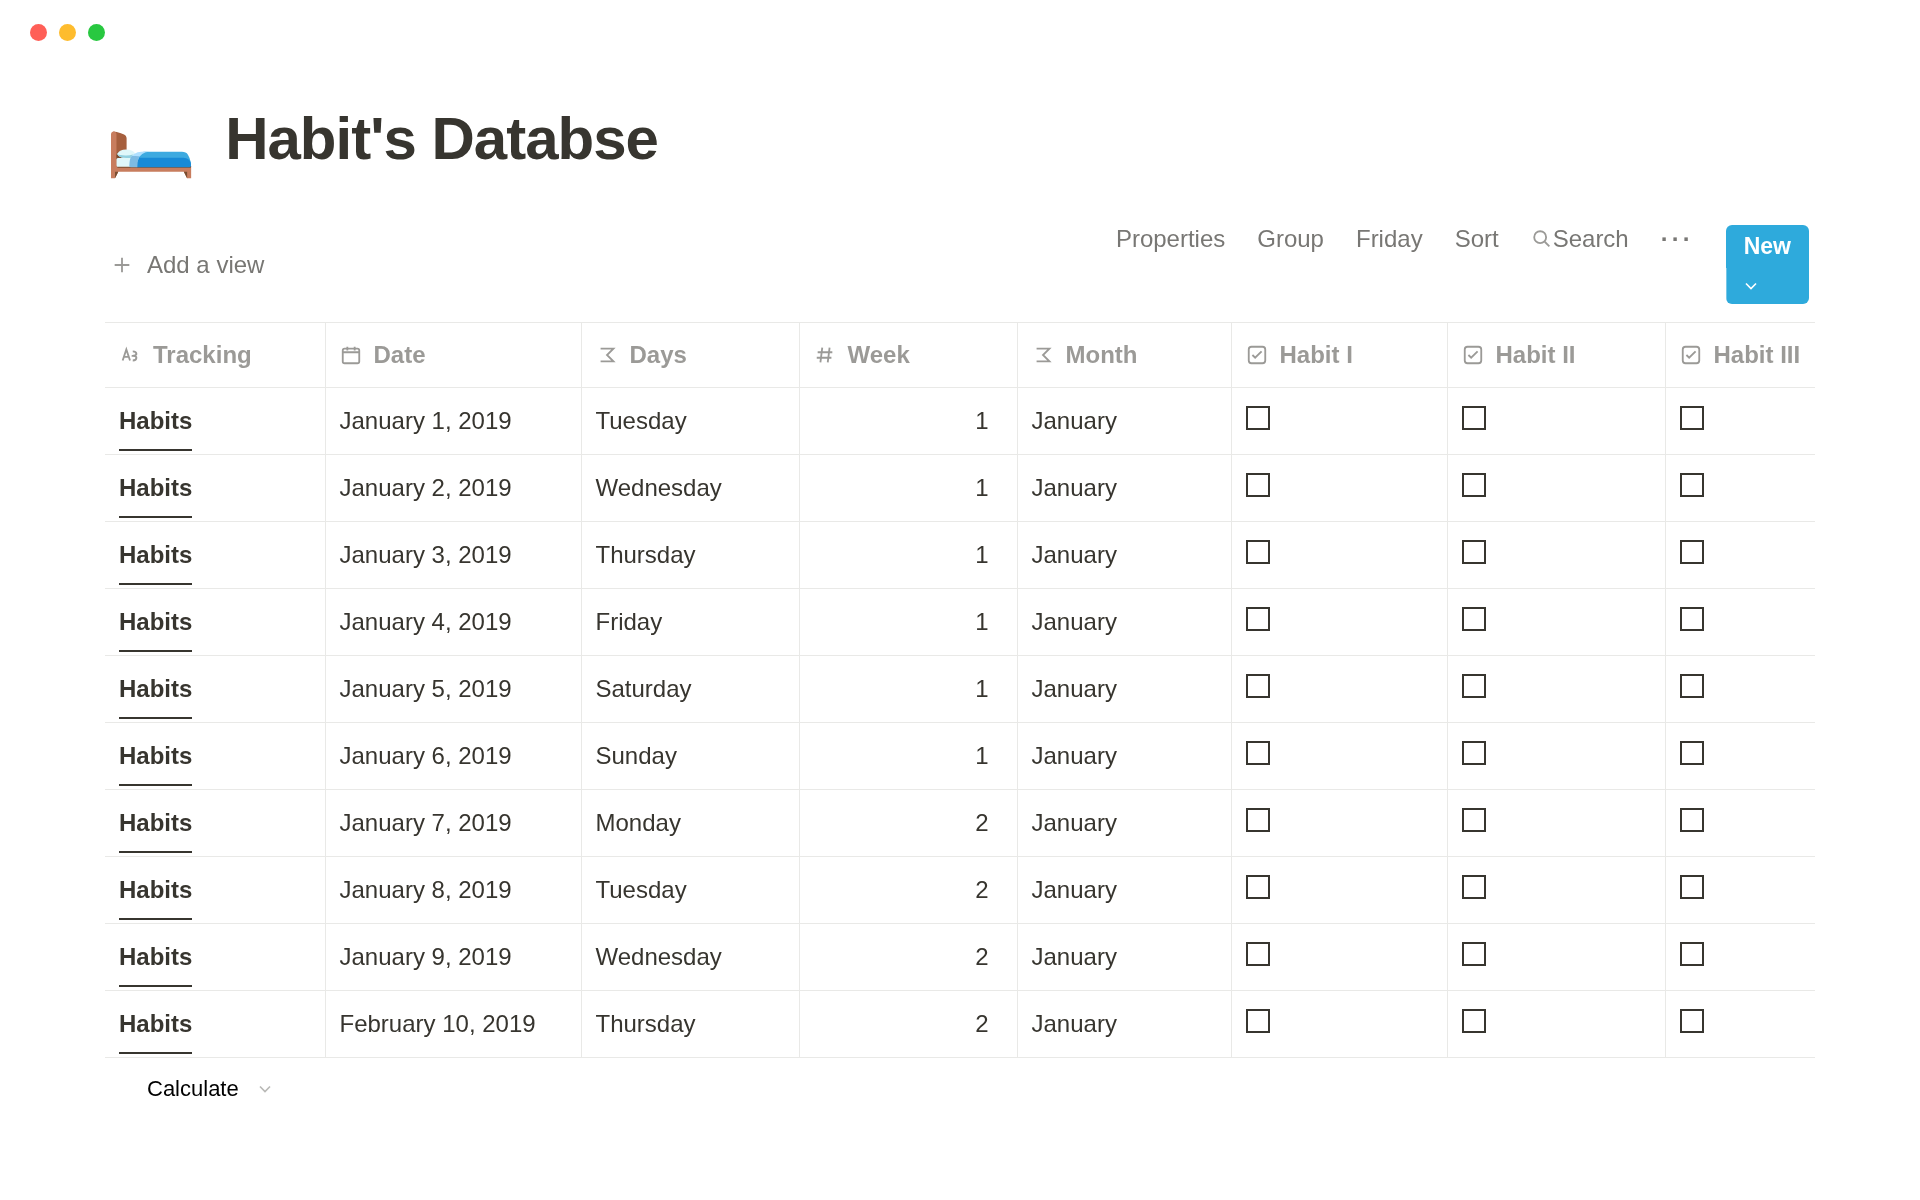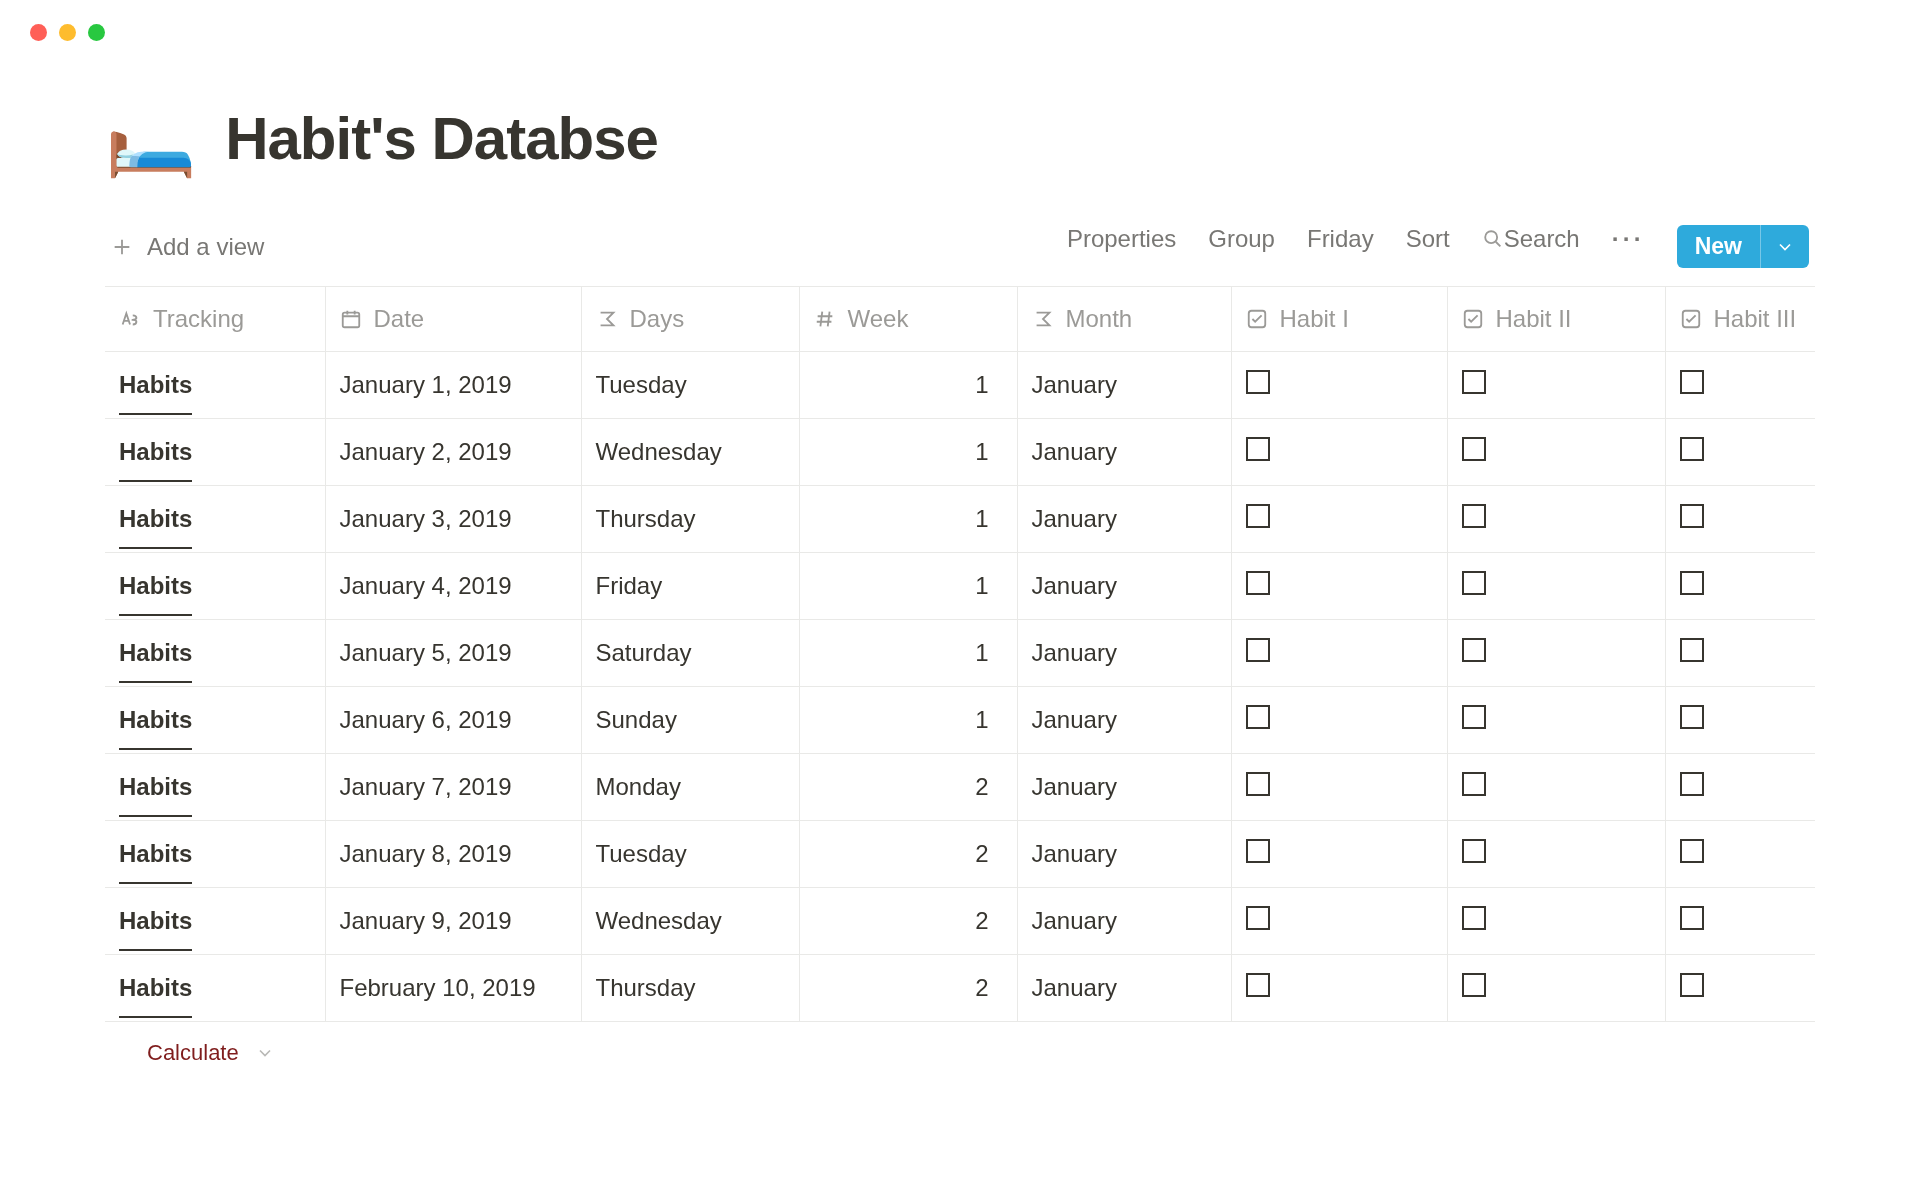--- a/index.html
+++ b/index.html
@@ -69,20 +69,21 @@
   .new-button {
     display: inline-flex;
     align-items: stretch;
     background: #2eaadc;
     color: #ffffff;
     border-radius: 6px;
     overflow: hidden;
     font-weight: 600;
     font-size: 23px;
     cursor: pointer;
+    flex-direction: column;
   }
   .new-button .label { padding: 8px 18px; }
   .new-button .chev {
     padding: 8px 14px;
     border-left: 1px solid rgba(255,255,255,0.35);
     display:flex; align-items:center;
   }
 
   .table-wrap {
     border-top: 1.5px solid #e9e9e7;
@@ -96,21 +97,21 @@
   th, td {
     border-right: 1.5px solid #e9e9e7;
     border-bottom: 1.5px solid #e9e9e7;
     text-align: left;
     font-size: 24px;
     padding: 18px 14px;
     vertical-align: middle;
     white-space: nowrap;
     overflow: hidden;
   }
-  th { color: #9b9a97; font-weight: 400; }
+  th { color: #9b9a97; font-weight: 700; }
   th .hdr { display:flex; align-items:center; gap:12px; }
   th:last-child, td:last-child { border-right: none; }
   tbody tr:last-child td { border-bottom: none; }
 
   col.c-tracking { width: 220px; }
   col.c-date     { width: 256px; }
   col.c-days     { width: 218px; }
   col.c-week     { width: 218px; }
   col.c-month    { width: 214px; }
   col.c-h1       { width: 216px; }
@@ -129,21 +130,21 @@
     width: 24px; height: 24px;
     border: 2.4px solid #37352f;
     display: inline-block;
   }
 
   .icon-svg { width: 22px; height: 22px; flex-shrink:0; fill: none; stroke: #9b9a97; stroke-width: 2; }
   .icon-svg.sm { width: 20px; height: 20px; }
 
   .calculate {
     padding: 18px 0 0 42px;
-    color: #7f1d1d;
+    color: #000000;
     font-size: 22px;
     display:flex; align-items:center; gap:16px;
   }
 </style>
 </head>
 <body>
 
 <div class="window-controls">
   <div class="dot red"></div>
   <div class="dot yellow"></div>

